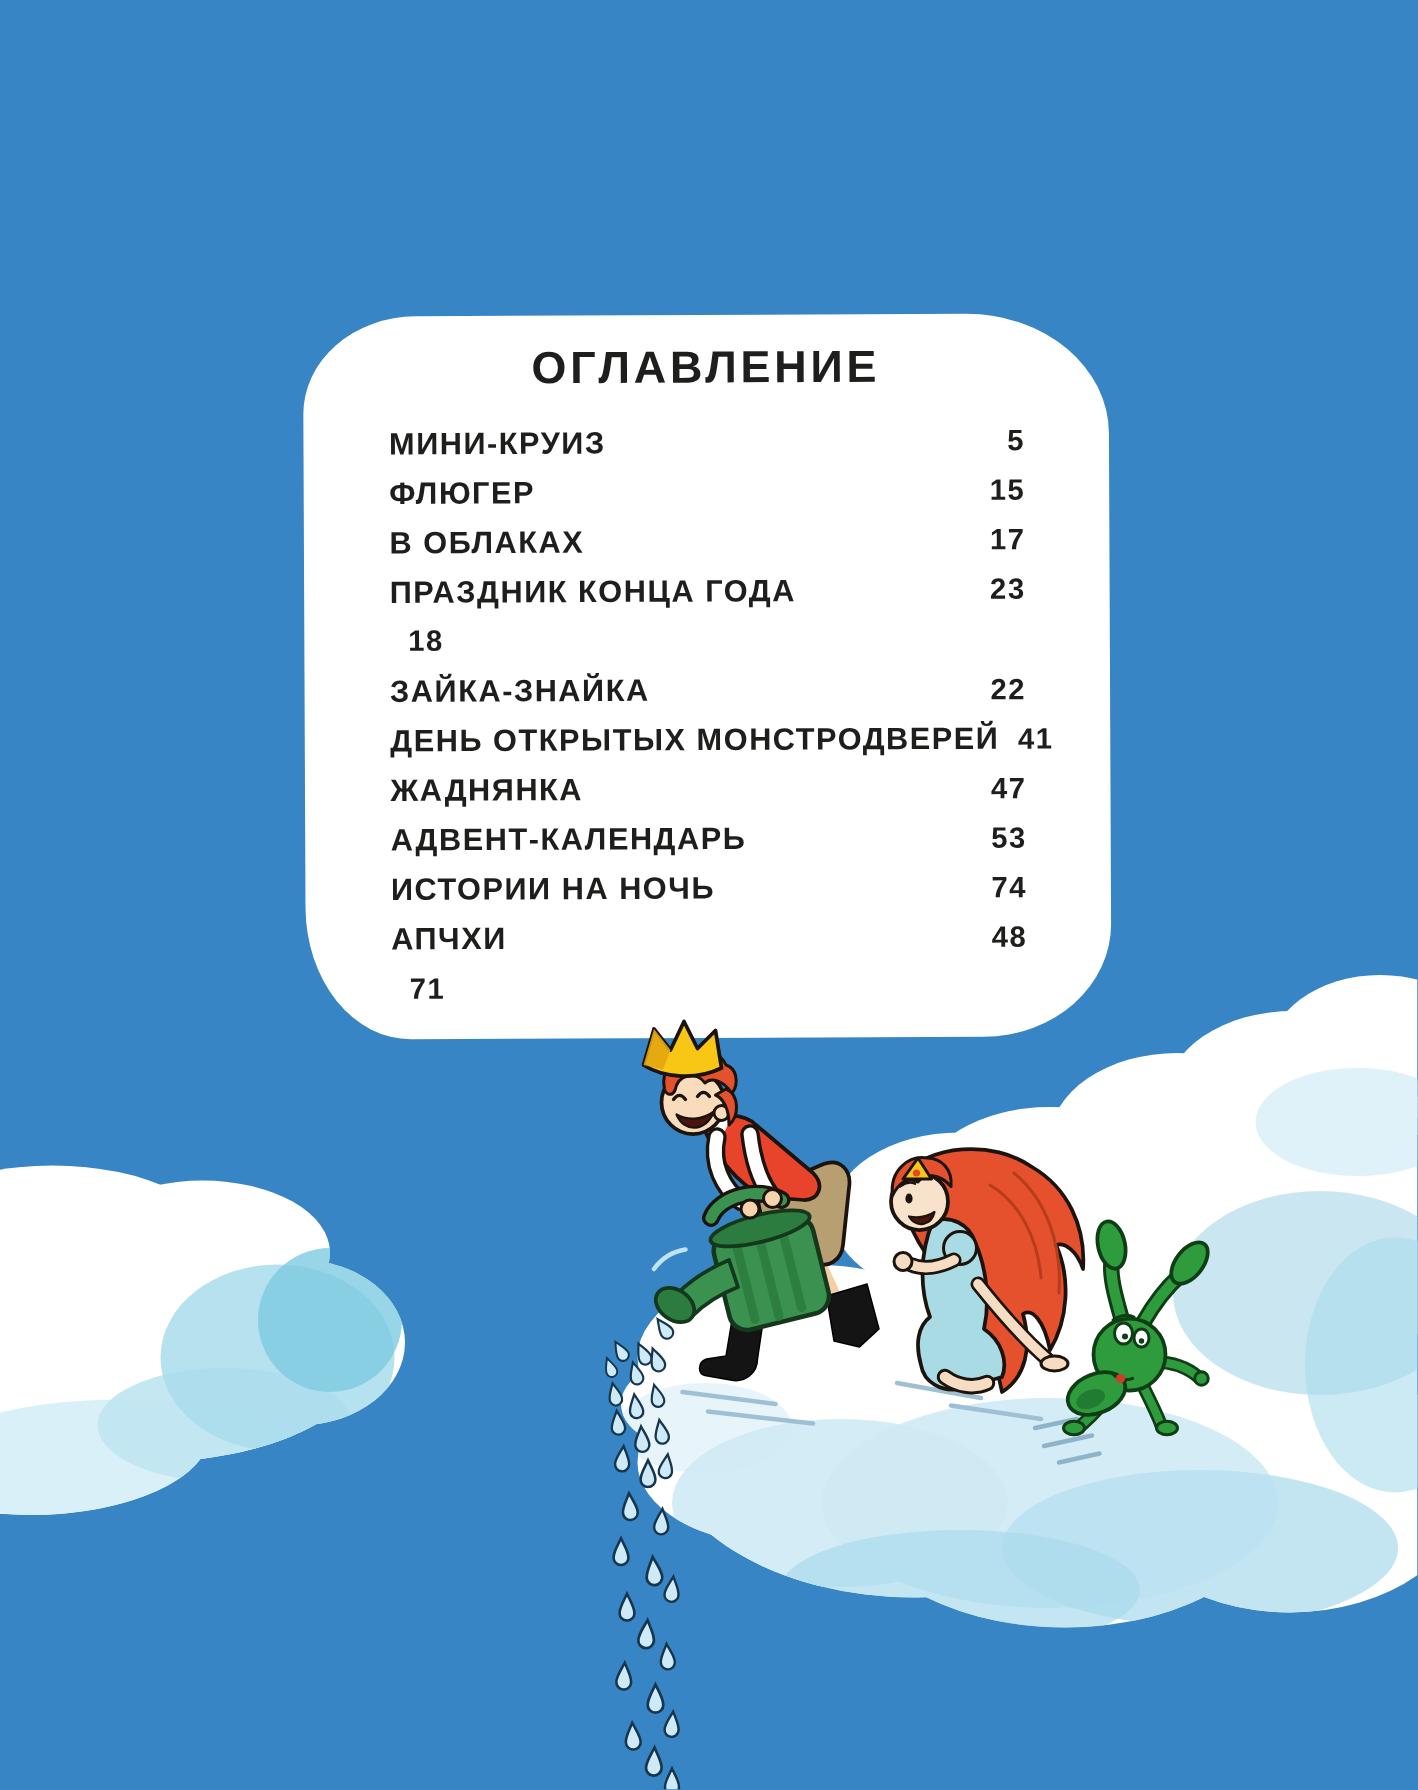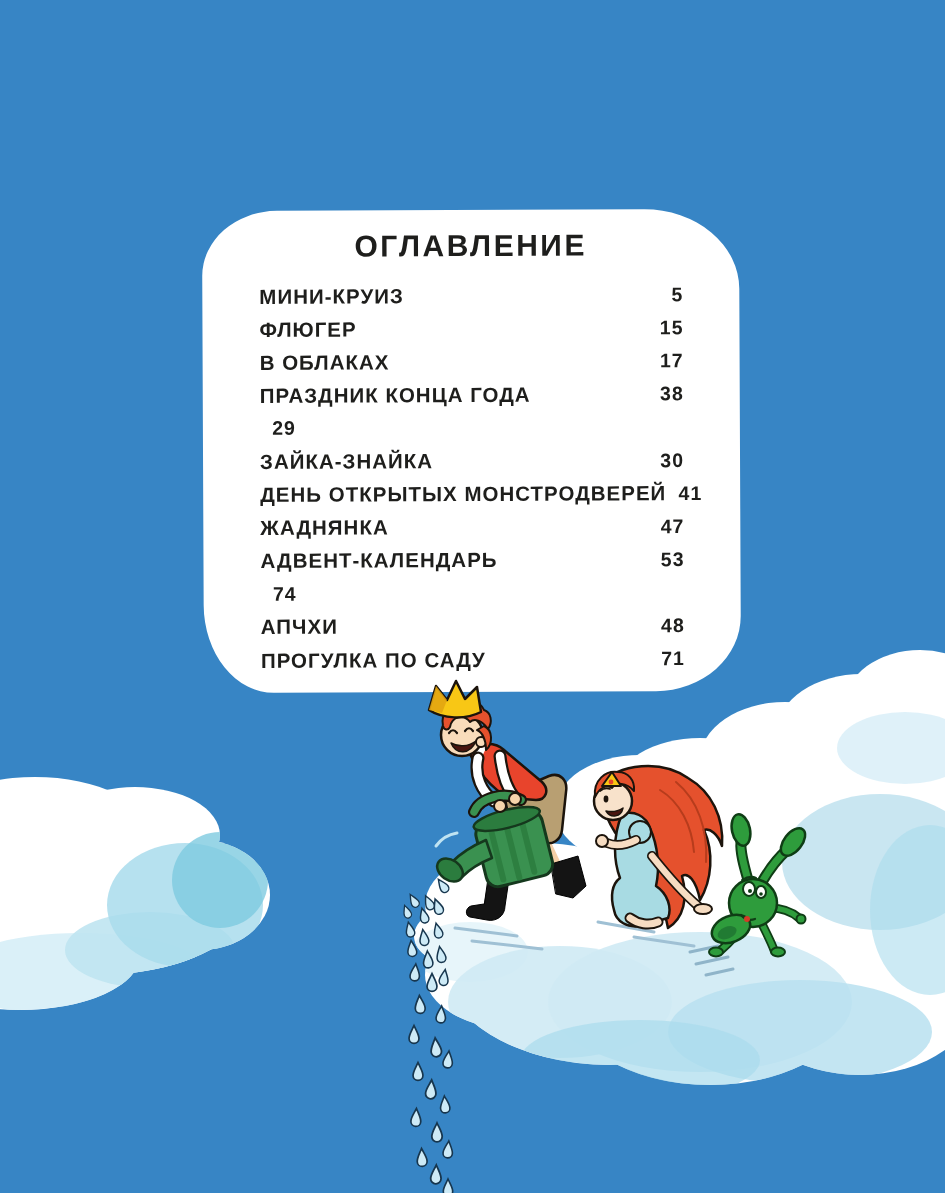--- a/index.html
+++ b/index.html
@@ -71,50 +71,50 @@
       <li>
         <span class="toc-entry-label">ФЛЮГЕР</span>
         <span class="toc-entry-page">15</span>
       </li>
       <li>
         <span class="toc-entry-label">В ОБЛАКАХ</span>
         <span class="toc-entry-page">17</span>
       </li>
       <li>
         <span class="toc-entry-label">ПРАЗДНИК КОНЦА ГОДА</span>
-        <span class="toc-entry-page">38</span>
-      </li>
-      <li>
-        <span class="toc-entry-page">29</span>
+        <span class="toc-entry-page">23</span>
+      </li>
+      <li>
+        <span class="toc-entry-page">18</span>
       </li>
       <li>
         <span class="toc-entry-label">ЗАЙКА-ЗНАЙКА</span>
-        <span class="toc-entry-page">30</span>
+        <span class="toc-entry-page">22</span>
       </li>
       <li>
         <span class="toc-entry-label">ДЕНЬ ОТКРЫТЫХ МОНСТРОДВЕРЕЙ</span>
         <span class="toc-entry-page">41</span>
       </li>
       <li>
         <span class="toc-entry-label">ЖАДНЯНКА</span>
         <span class="toc-entry-page">47</span>
       </li>
       <li>
         <span class="toc-entry-label">АДВЕНТ-КАЛЕНДАРЬ</span>
         <span class="toc-entry-page">53</span>
       </li>
       <li>
+        <span class="toc-entry-label">ИСТОРИИ НА НОЧЬ</span>
         <span class="toc-entry-page">74</span>
       </li>
       <li>
         <span class="toc-entry-label">АПЧХИ</span>
         <span class="toc-entry-page">48</span>
       </li>
       <li>
-        <span class="toc-entry-label">ПРОГУЛКА ПО САДУ</span>
         <span class="toc-entry-page">71</span>
       </li>
     </ul>
   </div>
 
   <svg class="scene" viewBox="0 0 945 1193">
     <defs>
       <path id="drop" d="M0,-10 C2.5,-4.5 5.2,-0.5 5.2,3.6 A5.2,5.2 0 1,1 -5.2,3.6 C-5.2,-0.5 -2.5,-4.5 0,-10 Z"></path>
       <clipPath id="lc">
         <ellipse cx="35" cy="835" rx="115" ry="58"></ellipse>

